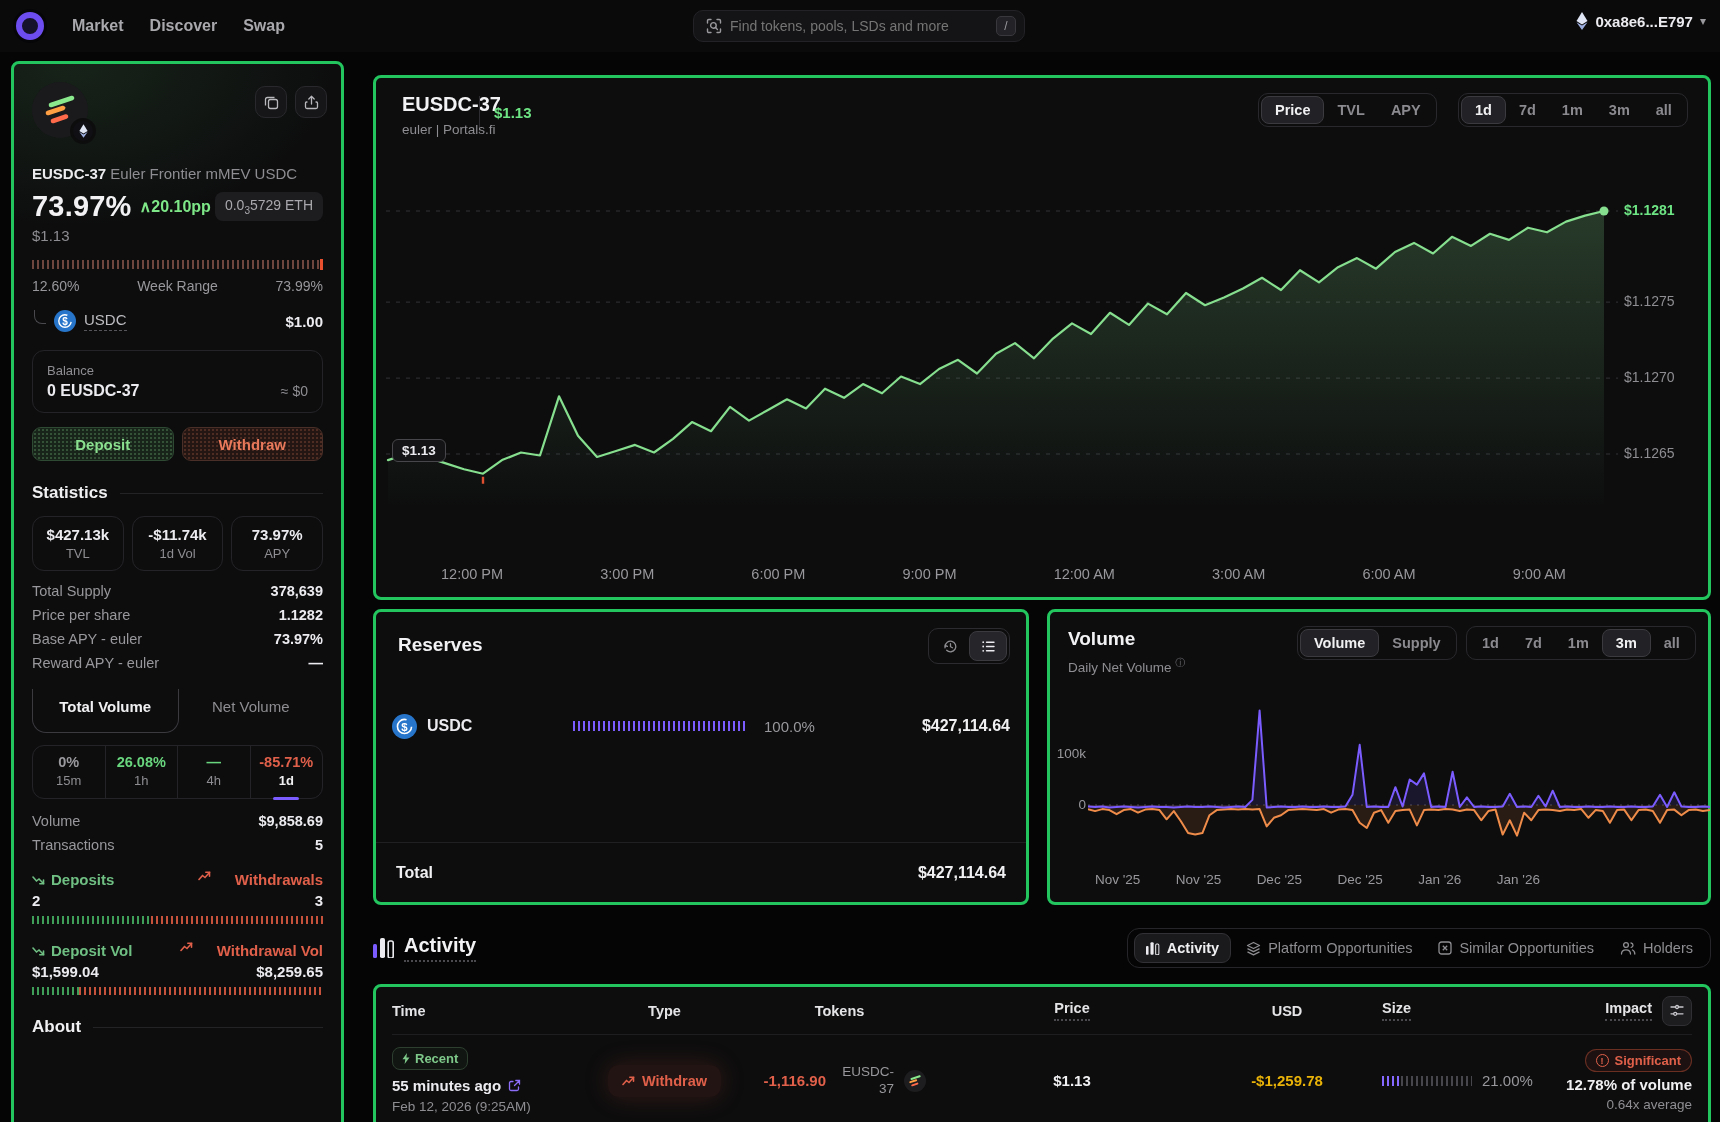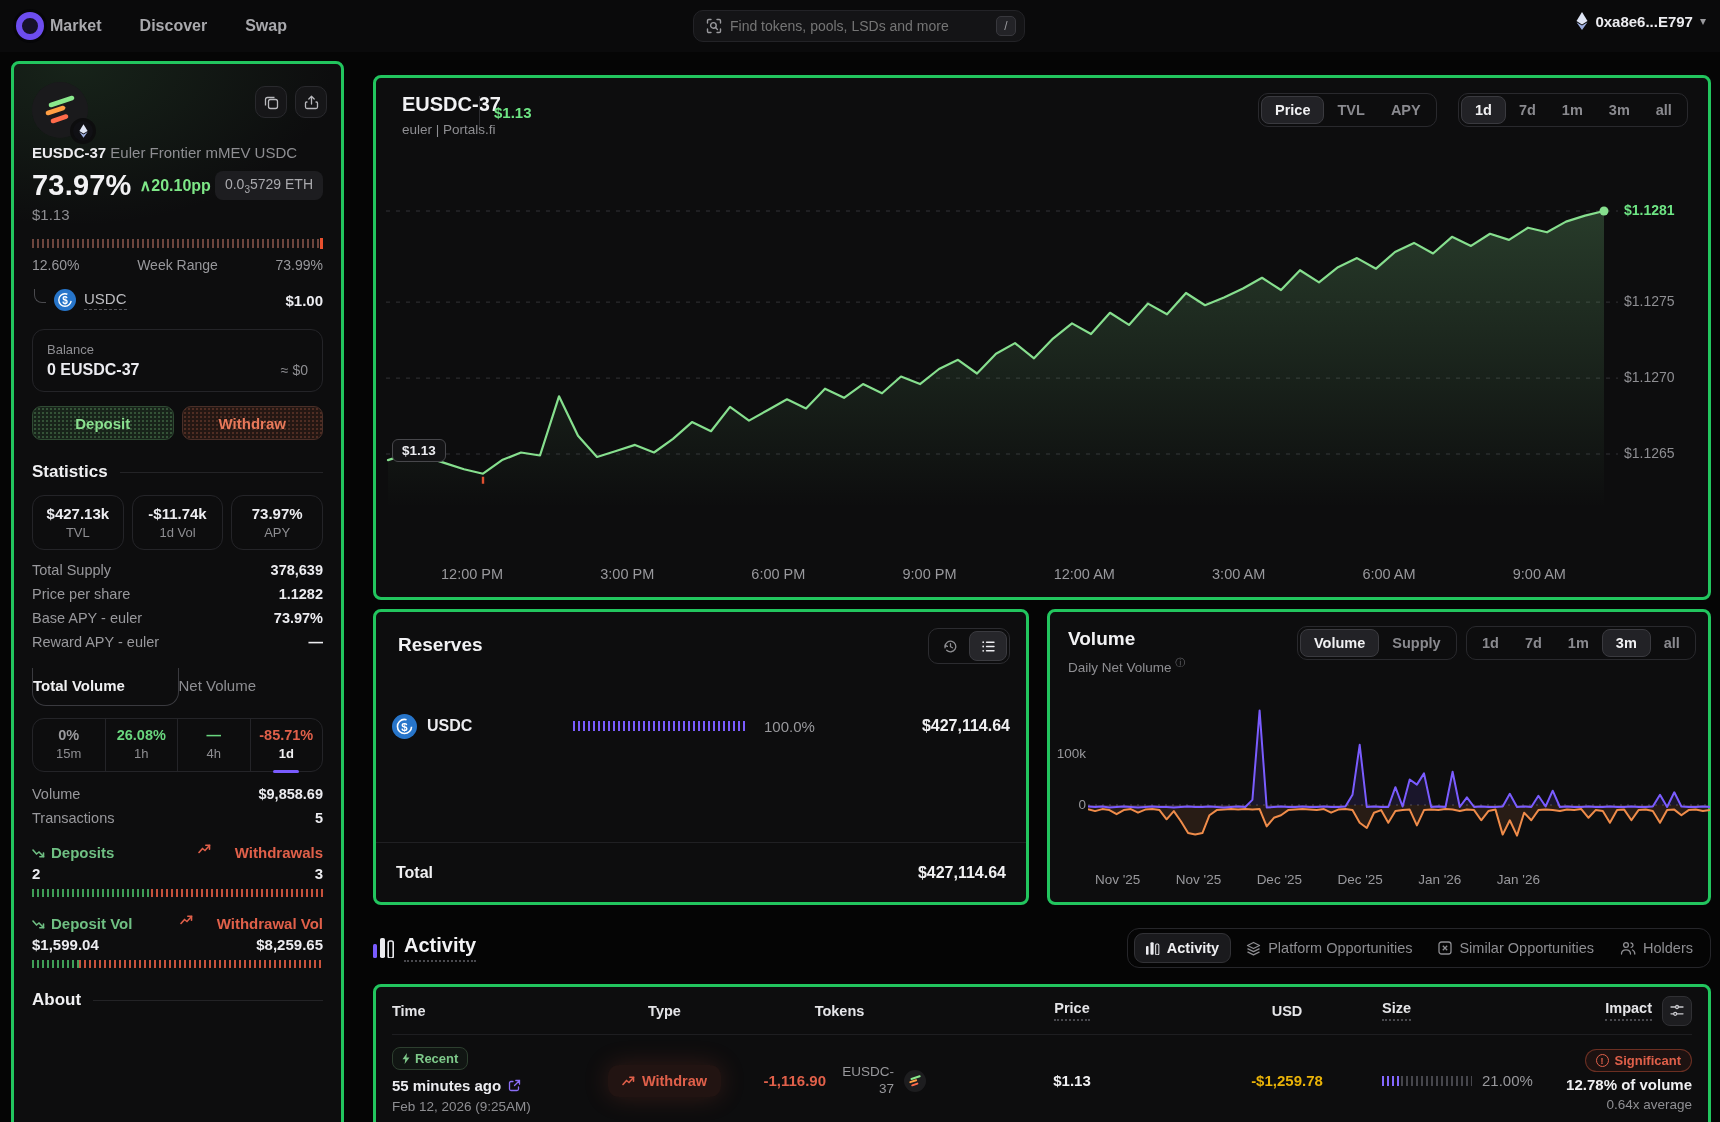--- a/index.html
+++ b/index.html
@@ -3,41 +3,41 @@
 <meta charset="utf-8">
 <style>
   * { margin:0; padding:0; box-sizing:border-box; }
   html,body { background:#000; }
   body { font-family:"Liberation Sans", sans-serif; color:#e8e8ea; }
   .app { position:relative; width:1720px; height:1122px; background:#050505; overflow:hidden; }
 
   
   .topbar { position:absolute; left:0; top:0; width:1720px; height:52px; background:#0a0a0b; display:flex; align-items:center; }
   .brand { width:28px; height:28px; border-radius:50%; background:#17122b; border:6px solid #6d4df0; margin-left:16px; box-shadow:0 0 0 3px #060608; }
-  .nav { display:flex; gap:38px; margin-left:6px; }
+  .nav { display:flex; gap:26px; margin-left:28px; }
   .nav span { font-size:16px; font-weight:700; color:#a9a9ad; cursor:pointer; }
   .search { position:absolute; left:693px; top:10px; width:332px; height:32px; background:#141416; border:1px solid #232327; border-radius:10px; display:flex; align-items:center; padding:0 8px 0 12px; }
   .search input { flex:1; background:transparent; border:none; outline:none; color:#8d8d92; font-size:14px; font-family:inherit; margin-left:8px; }
   .kbd { width:20px; height:20px; border-radius:5px; background:#232327; border:1px solid #38383d; color:#9a9a9e; font-size:12px; display:flex; align-items:center; justify-content:center; }
   .wallet { position:absolute; right:14px; top:12px; display:flex; align-items:center; gap:7px; cursor:pointer; }
   .wallet .addr { font-size:15px; font-weight:700; color:#ececf0; }
   .chev { color:#9a9a9e; font-size:12px; }
 
   
   .card { position:absolute; background:#0d0d0e; border:3px solid #22c55e; border-radius:8px; }
 
   
   .sidebar { left:11px; top:61px; width:333px; height:1100px; padding:18px; overflow:hidden;
     background:radial-gradient(420px 260px at 18% 0%, rgba(46,86,52,.30), rgba(13,13,14,0) 62%), #0d0d0e; }
   .logo-wrap { position:relative; width:60px; height:60px; }
   .tok-logo { border-radius:50%; background:#1a1a1c; display:flex; align-items:center; justify-content:center; }
   .eth-badge { position:absolute; left:38px; top:36px; width:26px; height:26px; border-radius:50%; background:#101014; border:3px solid #0d0d0e; display:flex; align-items:center; justify-content:center; }
   .sb-actions { position:absolute; top:22px; right:14px; display:flex; gap:8px; }
   .icon-btn { width:32px; height:32px; border-radius:10px; background:#161618; border:1px solid #29292d; display:flex; align-items:center; justify-content:center; cursor:pointer; color:#b9b9bd; }
-  .tok-name { margin-top:2px; font-size:15px; }
+  .tok-name { margin-top:23px; font-size:15px; }
   .tok-name .sym { color:#ececef; font-weight:700; }
   .tok-name .desc { color:#8e8e92; }
   .apy-row { margin-top:8px; display:flex; align-items:center; }
   .apy-big { font-size:29px; font-weight:800; color:#f2f2f4; letter-spacing:.2px; }
   .apy-chg { margin-left:8px; color:#7ee787; font-size:16px; font-weight:600; }
   .eth-pill { margin-left:auto; background:#1d1d20; border-radius:8px; padding:5px 10px; color:#a9a9ad; font-size:14px; }
   .eth-pill sub { font-size:10px; }
   .usd-sub { margin-top:4px; color:#8e8e92; font-size:15px; }
   .range-bar { position:relative; margin-top:16px; height:9px; background-image:repeating-linear-gradient(90deg,#6e463e 0 2px,transparent 2px 5px); }
   .range-bar i { position:absolute; right:0; top:-1px; width:3px; height:11px; background:#e8502e; }
@@ -59,21 +59,21 @@
   .sec-head b { font-size:17px; color:#f0f0f2; font-weight:800; }
   .sec-head i { flex:1; height:1px; background:#232326; }
   .chips { display:flex; gap:8px; margin-top:13px; }
   .chip { flex:1; border:1px solid #242428; border-radius:12px; padding:9px 4px; text-align:center; }
   .chip .v { font-size:15px; font-weight:700; color:#ececf0; }
   .chip .l { margin-top:3px; font-size:13px; color:#8e8e92; }
   .kv { display:flex; margin-top:8px; font-size:14.5px; }
   .kv .k { color:#98989c; }
   .kv .v { margin-left:auto; color:#ececf0; font-weight:600; }
   .vol-tabs { display:flex; margin-top:18px; }
-  .vt { flex:1; padding:9px 0 11px; font-size:15px; color:#8e8e92; cursor:pointer; }
+  .vt { flex:1; text-align:center; padding:9px 0 17px; font-size:15px; color:#8e8e92; cursor:pointer; }
   .vt.active { color:#f0f0f2; font-weight:700; border:1px solid #3a3a3f; border-top:none; border-radius:0 0 14px 14px; }
   .period-grid { display:flex; margin-top:12px; border:1px solid #242428; border-radius:12px; }
   .pcell { flex:1; text-align:center; padding:8px 0 10px; border-left:1px solid #242428; cursor:pointer; position:relative; }
   .pcell:first-child { border-left:none; }
   .pcell .v { font-size:14.5px; font-weight:700; color:#d8d8dc; }
   .pcell .v.green { color:#69d67e; } .pcell .v.red { color:#e0604a; } .pcell .v.dim { color:#9a9a9e; }
   .pcell .p { margin-top:3px; font-size:13px; color:#8e8e92; }
   .pcell.active .p { color:#f0f0f2; font-weight:700; }
   .pcell.active u { position:absolute; left:50%; transform:translateX(-50%); bottom:-2px; width:26px; height:3px; border-radius:3px; background:#7a5cff; display:block; }
   .flow-heads { display:flex; margin-top:18px; font-size:15px; font-weight:600; }

